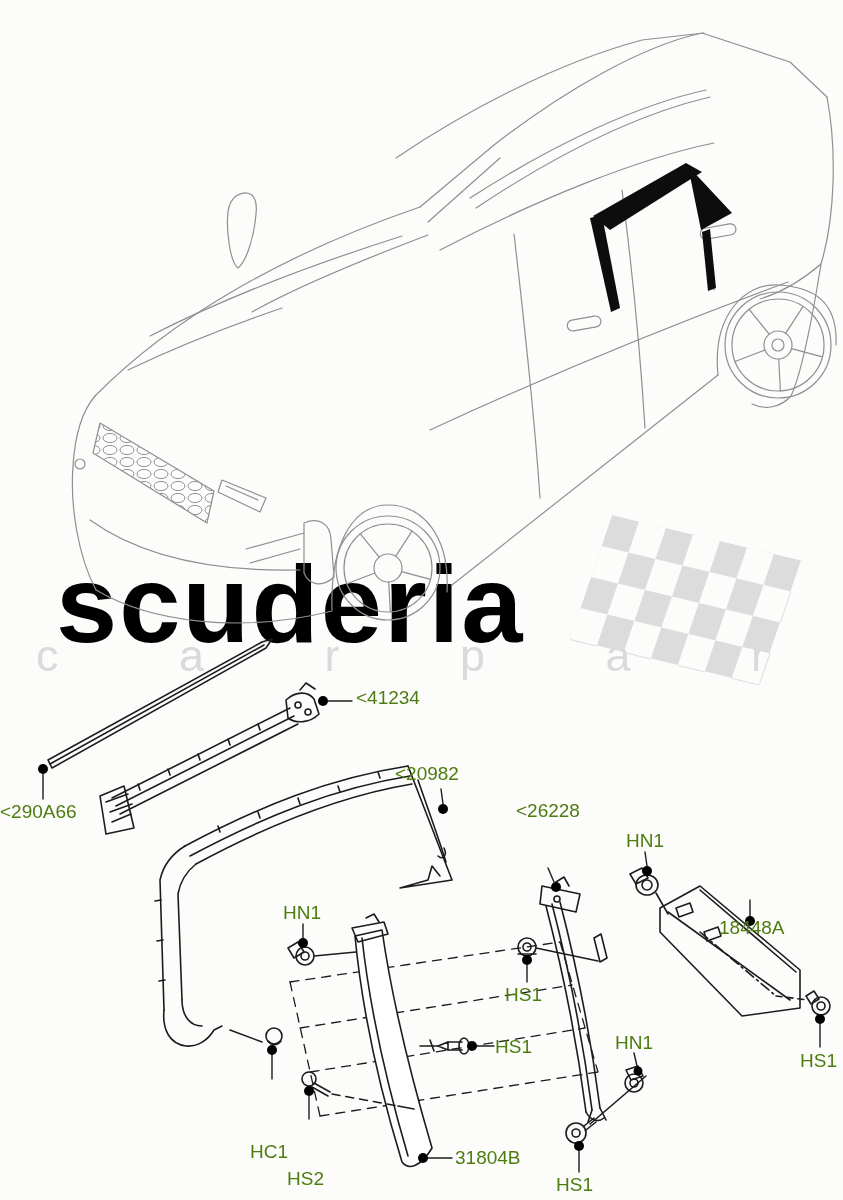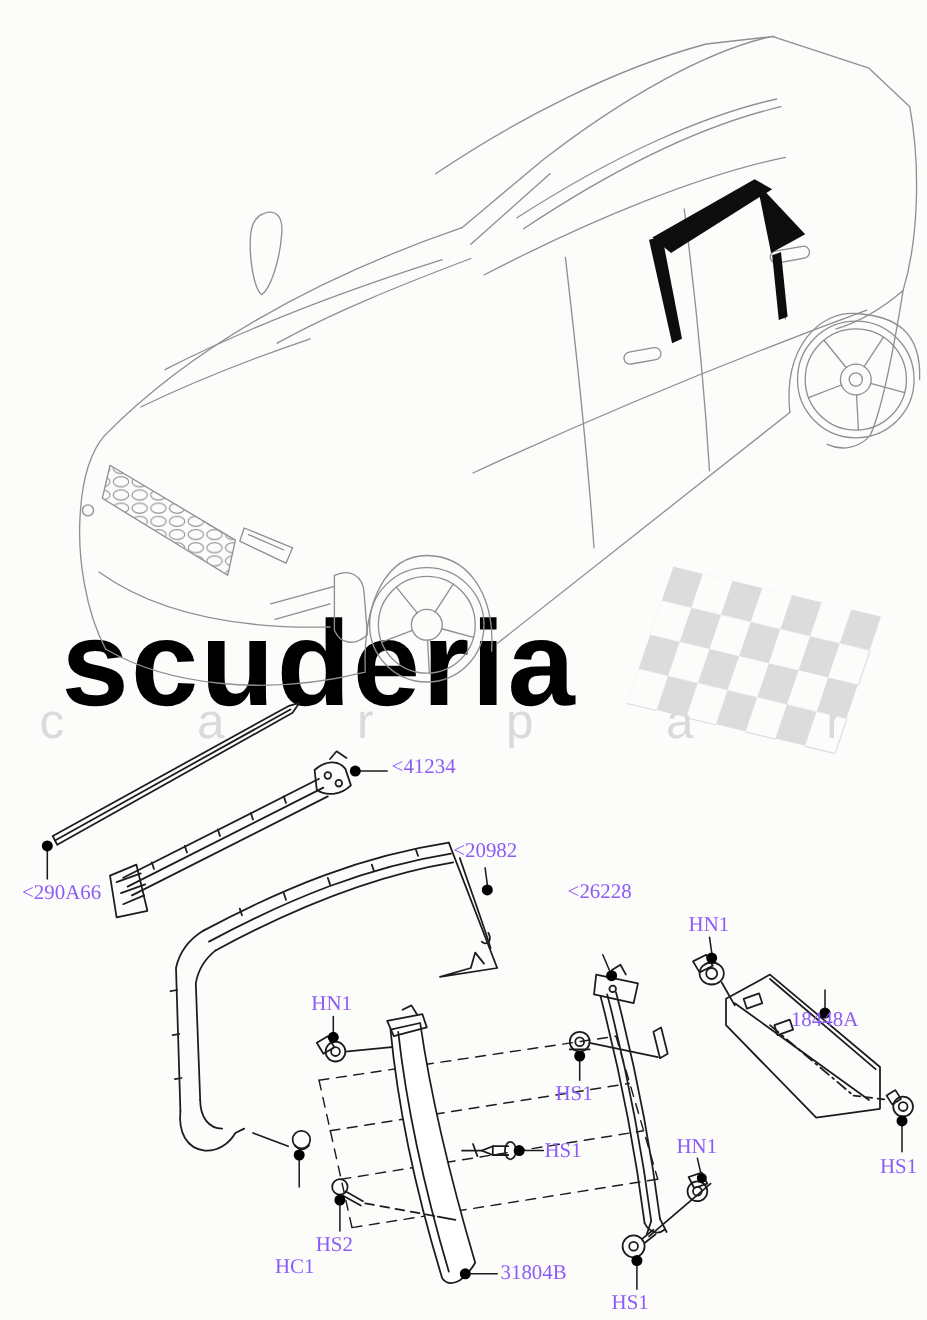--- a/index.html
+++ b/index.html
@@ -6,22 +6,22 @@
   body{width:843px;height:1200px;position:relative;background:#fcfcfb;overflow:hidden;
        font-family:"Liberation Sans", sans-serif;}
   .stage{position:absolute;left:0;top:0;width:843px;height:1200px;}
   
   .wm-brand{position:absolute;left:56px;top:540px;font-size:110px;font-weight:bold;
             letter-spacing:2px;color:#000000;z-index:1;user-select:none;}
   .wm-sub{position:absolute;left:36px;top:630px;font-size:45px;font-weight:normal;
           letter-spacing:54px;color:#dadada;z-index:1;user-select:none;white-space:nowrap;}
   svg.art{position:absolute;left:0;top:0;z-index:2;}
   
-  .plabel{position:absolute;z-index:3;font-size:19px;line-height:22px;color:#8b5cf6;
-          white-space:nowrap;cursor:pointer;font-family:Liberation Serif, serif;}
+  .plabel{position:absolute;z-index:3;font-size:19px;line-height:22px;color:#4d7c0f;
+          white-space:nowrap;cursor:pointer;}
 </style>
 </head>
 <body>
 
 <div class="stage">
 
   <div class="wm-brand">scuderia</div>
   <div class="wm-sub">c a r   p a r t s</div>
 
   <svg class="art" width="843" height="1200" viewBox="0 0 843 1200">
@@ -260,28 +260,28 @@
         <circle cx="272" cy="1050" r="5"></circle>
         <circle cx="309" cy="1091" r="5"></circle>
         <circle cx="423" cy="1158" r="5"></circle>
         <circle cx="638" cy="1071" r="4.5"></circle>
         <circle cx="579" cy="1146" r="5"></circle>
         <circle cx="820" cy="1019" r="5"></circle>
       </g>
     </g>
   </svg>
 
-  <div class="plabel" style="left:20px;top:801px">&lt;290A66</div>
+  <div class="plabel" style="left:0;top:801px">&lt;290A66</div>
   <div class="plabel" style="left:356px;top:687px">&lt;41234</div>
-  <div class="plabel" style="left:412px;top:763px">&lt;20982</div>
+  <div class="plabel" style="left:395px;top:763px">&lt;20982</div>
   <div class="plabel" style="left:516px;top:800px">&lt;26228</div>
   <div class="plabel" style="left:626px;top:830px">HN1</div>
   <div class="plabel" style="left:719px;top:917px">18448A</div>
   <div class="plabel" style="left:283px;top:902px">HN1</div>
   <div class="plabel" style="left:505px;top:984px">HS1</div>
   <div class="plabel" style="left:495px;top:1036px">HS1</div>
   <div class="plabel" style="left:250px;top:1141px">HC1</div>
-  <div class="plabel" style="left:287px;top:1121px">HS2</div>
+  <div class="plabel" style="left:287px;top:1168px">HS2</div>
   <div class="plabel" style="left:455px;top:1147px">31804B</div>
   <div class="plabel" style="left:615px;top:1032px">HN1</div>
   <div class="plabel" style="left:556px;top:1174px">HS1</div>
   <div class="plabel" style="left:800px;top:1050px">HS1</div>
 </div>
 
 </body></html>

